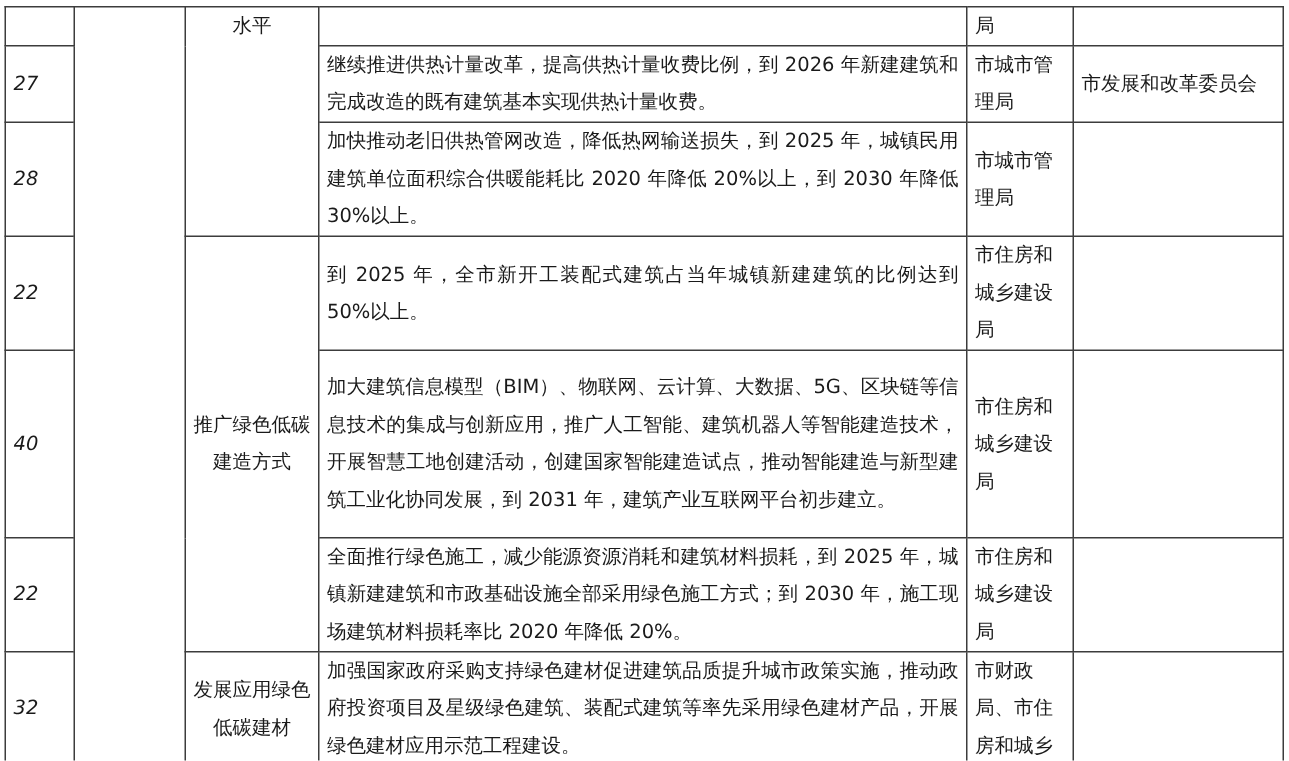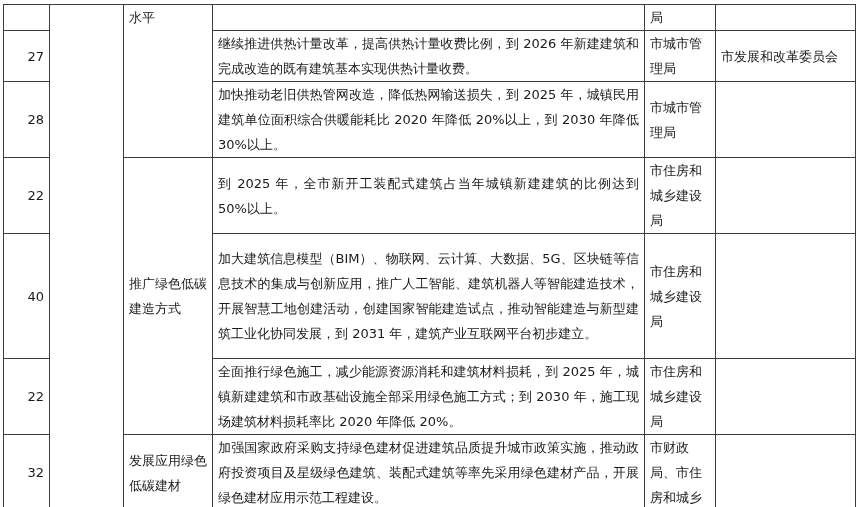--- a/index.html
+++ b/index.html
@@ -1,21 +1,21 @@
 <!DOCTYPE html>
 <html><head>
 <meta charset="utf-8">
 <style>
   html, body { margin: 0; padding: 0; background: #ffffff; }
   body { width: 859px; height: 507px; overflow: hidden; position: relative;
          font-family: "DejaVu Sans", "Liberation Sans", sans-serif; color: #1a1a1a; }
   table { position: absolute; left: 3px; top: 4px; border-collapse: collapse; table-layout: fixed; }
   td { border: 1.4px solid #3c3c3c; padding: 0 5px; vertical-align: middle; font-size: 13px; line-height: 25px; }
-  td.num { text-align: right; }
-  td.sub { vertical-align: top; }
+  td.num { text-align: left; font-style: italic; }
+  td.sub { vertical-align: top; text-align: center; }
   td.content { text-align: justify; text-align-last: left; }
   td.sub.mid { vertical-align: middle; }
   .dept, .coop { vertical-align: middle; }
   .topcell { vertical-align: top; }
 </style>
 </head>
 <body>
 
 <table>
   <colgroup>

